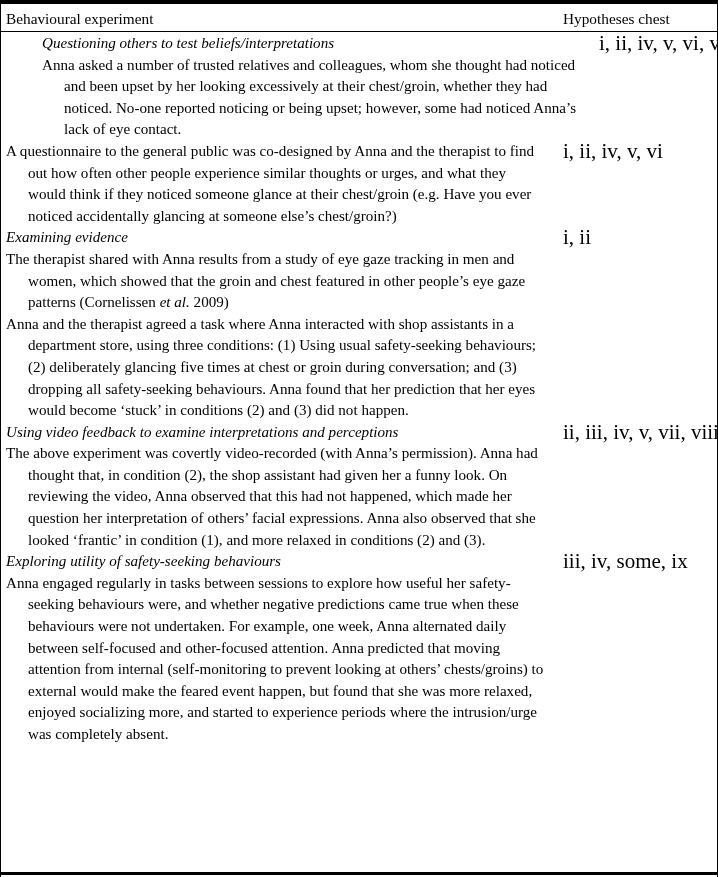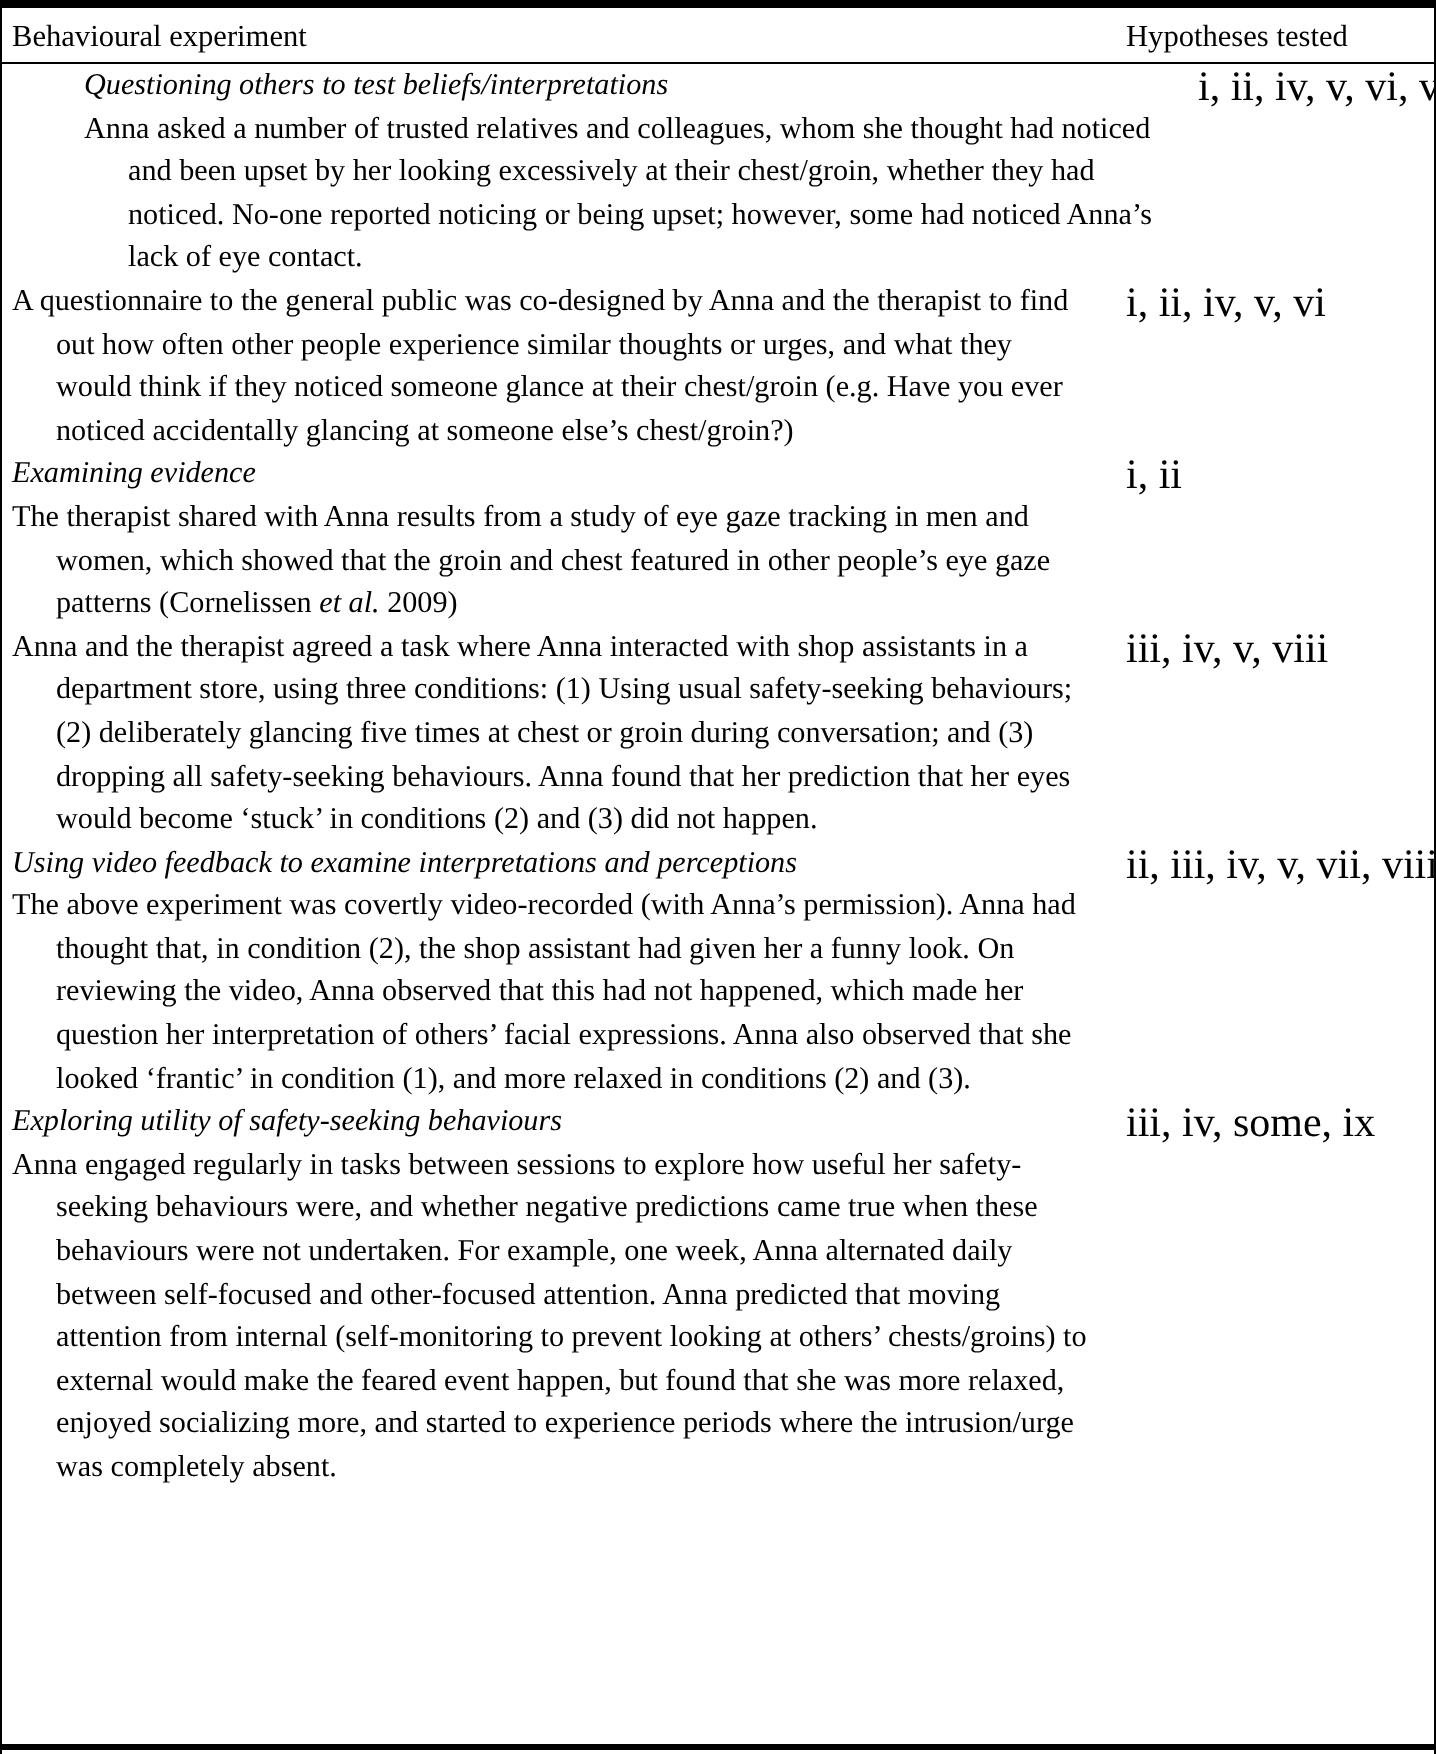--- a/index.html
+++ b/index.html
@@ -105,21 +105,21 @@
 
   <div class="edge-rule left"></div>
   <div class="edge-rule right"></div>
 
   <div class="rule-thick-top"></div>
 
   <div class="table-body">
 
     <div class="header-row">
       <div class="col-experiment">Behavioural experiment</div>
-      <div class="col-hypotheses">Hypotheses tested</div>
+      <div class="col-hypotheses">Hypotheses chest</div>
     </div>
   </div>
 
   <div class="rule-thin"></div>
 
   <div class="table-body">
 
     <div class="data-row row-gap-top">
       <div class="col-experiment">
         <div class="exp-title">Questioning others to test beliefs/interpretations</div>
@@ -140,21 +140,20 @@
         <div class="exp-title">Examining evidence</div>
         <div class="exp-body"><span>The therapist shared with Anna results from a study of eye gaze tracking in men and women, which showed that the groin and chest featured in other people’s eye gaze patterns (Cornelissen </span><em class="inline-italic">et al.</em><span> 2009)</span></div>
       </div>
       <div class="col-hypotheses hyp">i, ii</div>
     </div>
 
     <div class="data-row">
       <div class="col-experiment">
         <div class="exp-body">Anna and the therapist agreed a task where Anna interacted with shop assistants in a department store, using three conditions: (1) Using usual safety-seeking behaviours; (2) deliberately glancing five times at chest or groin during conversation; and (3) dropping all safety-seeking behaviours. Anna found that her prediction that her eyes would become ‘stuck’ in conditions (2) and (3) did not happen.</div>
       </div>
-      <div class="col-hypotheses hyp">iii, iv, v, viii</div>
     </div>
 
     <div class="data-row">
       <div class="col-experiment">
         <div class="exp-title">Using video feedback to examine interpretations and perceptions</div>
         <div class="exp-body">The above experiment was covertly video-recorded (with Anna’s permission). Anna had thought that, in condition (2), the shop assistant had given her a funny look. On reviewing the video, Anna observed that this had not happened, which made her question her interpretation of others’ facial expressions. Anna also observed that she looked ‘frantic’ in condition (1), and more relaxed in conditions (2) and (3).</div>
       </div>
       <div class="col-hypotheses hyp">ii, iii, iv, v, vii, viii</div>
     </div>
 

